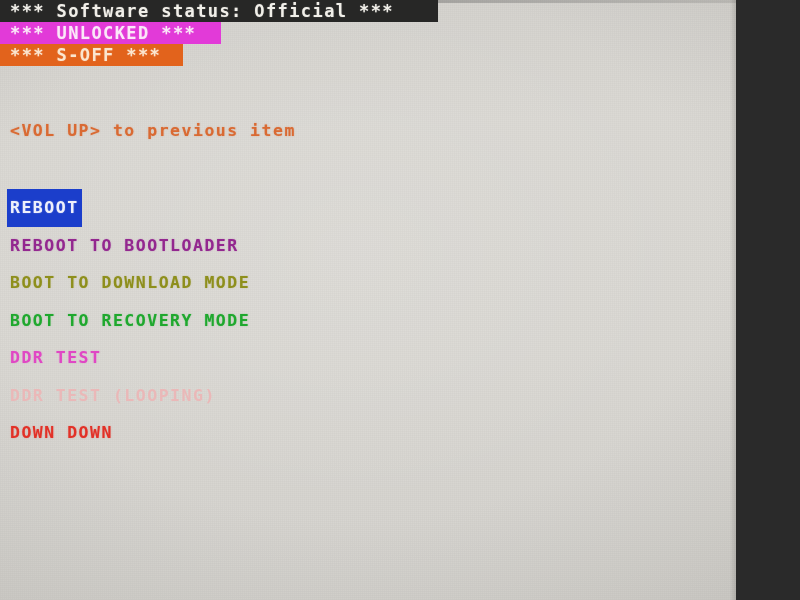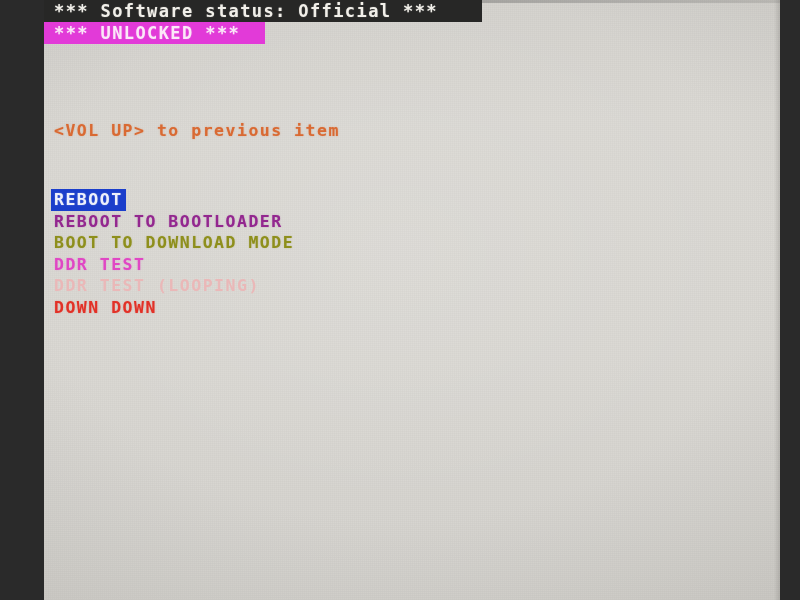--- a/index.html
+++ b/index.html
@@ -21,21 +21,20 @@
     width: 736px;
     height: 600px;
     background:
       radial-gradient(ellipse 110% 100% at 48% 42%,
                       rgba(255,255,255,0.11) 0%,
                       rgba(255,255,255,0.02) 45%,
                       rgba(0,0,0,0.05) 75%,
                       rgba(0,0,0,0.14) 100%),
       linear-gradient(178deg, #d2d0cb 0%, #d9d7d2 22%, #d8d6d1 60%, #d2d0cb 100%);
     overflow: hidden;
-    margin-left: 44px;
   }
   
   #grain {
     position: absolute;
     inset: 0;
     pointer-events: none;
     opacity: .5;
     background-image:
       repeating-linear-gradient(0deg, rgba(0,0,0,.022) 0px, rgba(0,0,0,.022) 1px, rgba(255,255,255,.022) 1px, rgba(255,255,255,.022) 2px),
       repeating-linear-gradient(90deg, rgba(0,0,0,.018) 0px, rgba(0,0,0,.018) 1px, rgba(255,255,255,.018) 1px, rgba(255,255,255,.018) 2px);
@@ -118,21 +117,21 @@
     top: 189px;
   }
   .menu-item {
     font-size: 16.5px;
     font-weight: bold;
     letter-spacing: 1.5px;
     line-height: 21.5px;
     height: 21.5px;
     white-space: pre;
     display: inline-block;
-    padding: 0 3px;
+    padding: 8px 3px;
     margin-left: -3px;
   }
   .m-selected {
     background: #1b3ecb;
     color: #eef0fb;
     text-shadow: 0 0 1.5px rgba(255,255,255,.45);
   }
   .m-purple   { color: #93278f; text-shadow: 0 0 1.5px rgba(147,39,143,.40); }
   .m-olive    { color: #8e8f1c; text-shadow: 0 0 1.5px rgba(142,143,28,.40); }
   .m-green    { color: #1fa82e; text-shadow: 0 0 1.5px rgba(31,168,46,.40); }
@@ -151,28 +150,30 @@
   <div id="grain"></div>
   <div id="top-edge"></div>
   <div id="right-edge"></div>
 
   <div id="content">
 
     <div class="status-line" id="status-software">*** Software status: Official ***</div>
 
     <div class="status-line" id="status-unlocked">*** UNLOCKED ***</div>
 
+    <div class="status-line" id="status-soff">*** S-OFF ***</div>
 
     <div id="hints">
       <div class="hint-line">&lt;VOL UP&gt; to previous item</div>
     </div>
 
     <div id="menu">
       <div><span class="menu-item m-selected">REBOOT</span></div>
       <div><span class="menu-item m-purple">REBOOT TO BOOTLOADER</span></div>
       <div><span class="menu-item m-olive">BOOT TO DOWNLOAD MODE</span></div>
+      <div><span class="menu-item m-green">BOOT TO RECOVERY MODE</span></div>
       <div><span class="menu-item m-magenta">DDR TEST</span></div>
       <div><span class="menu-item m-faded">DDR TEST (LOOPING)</span></div>
       <div><span class="menu-item m-red">DOWN DOWN</span></div>
     </div>
 
   </div>
 </div>
 
 </body></html>

